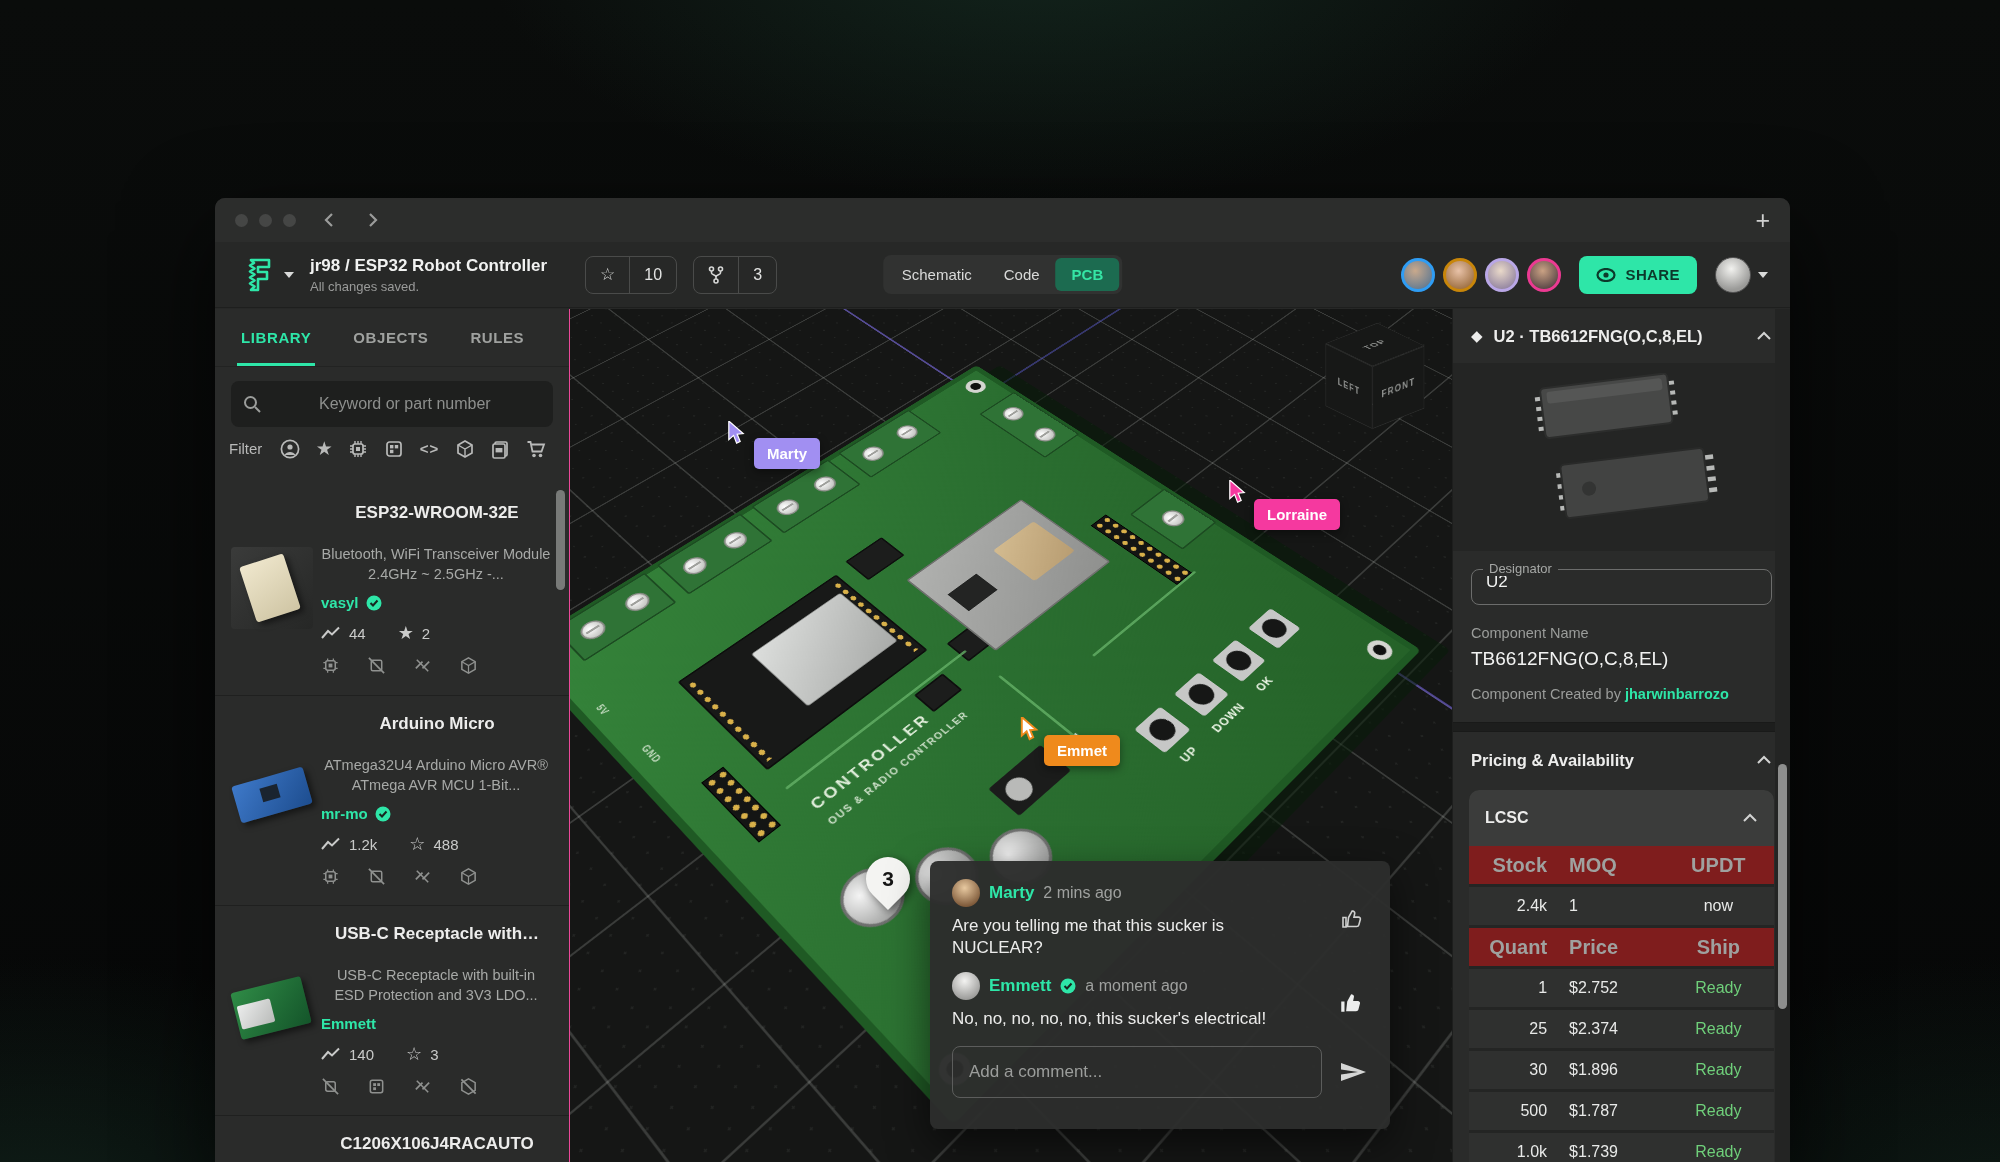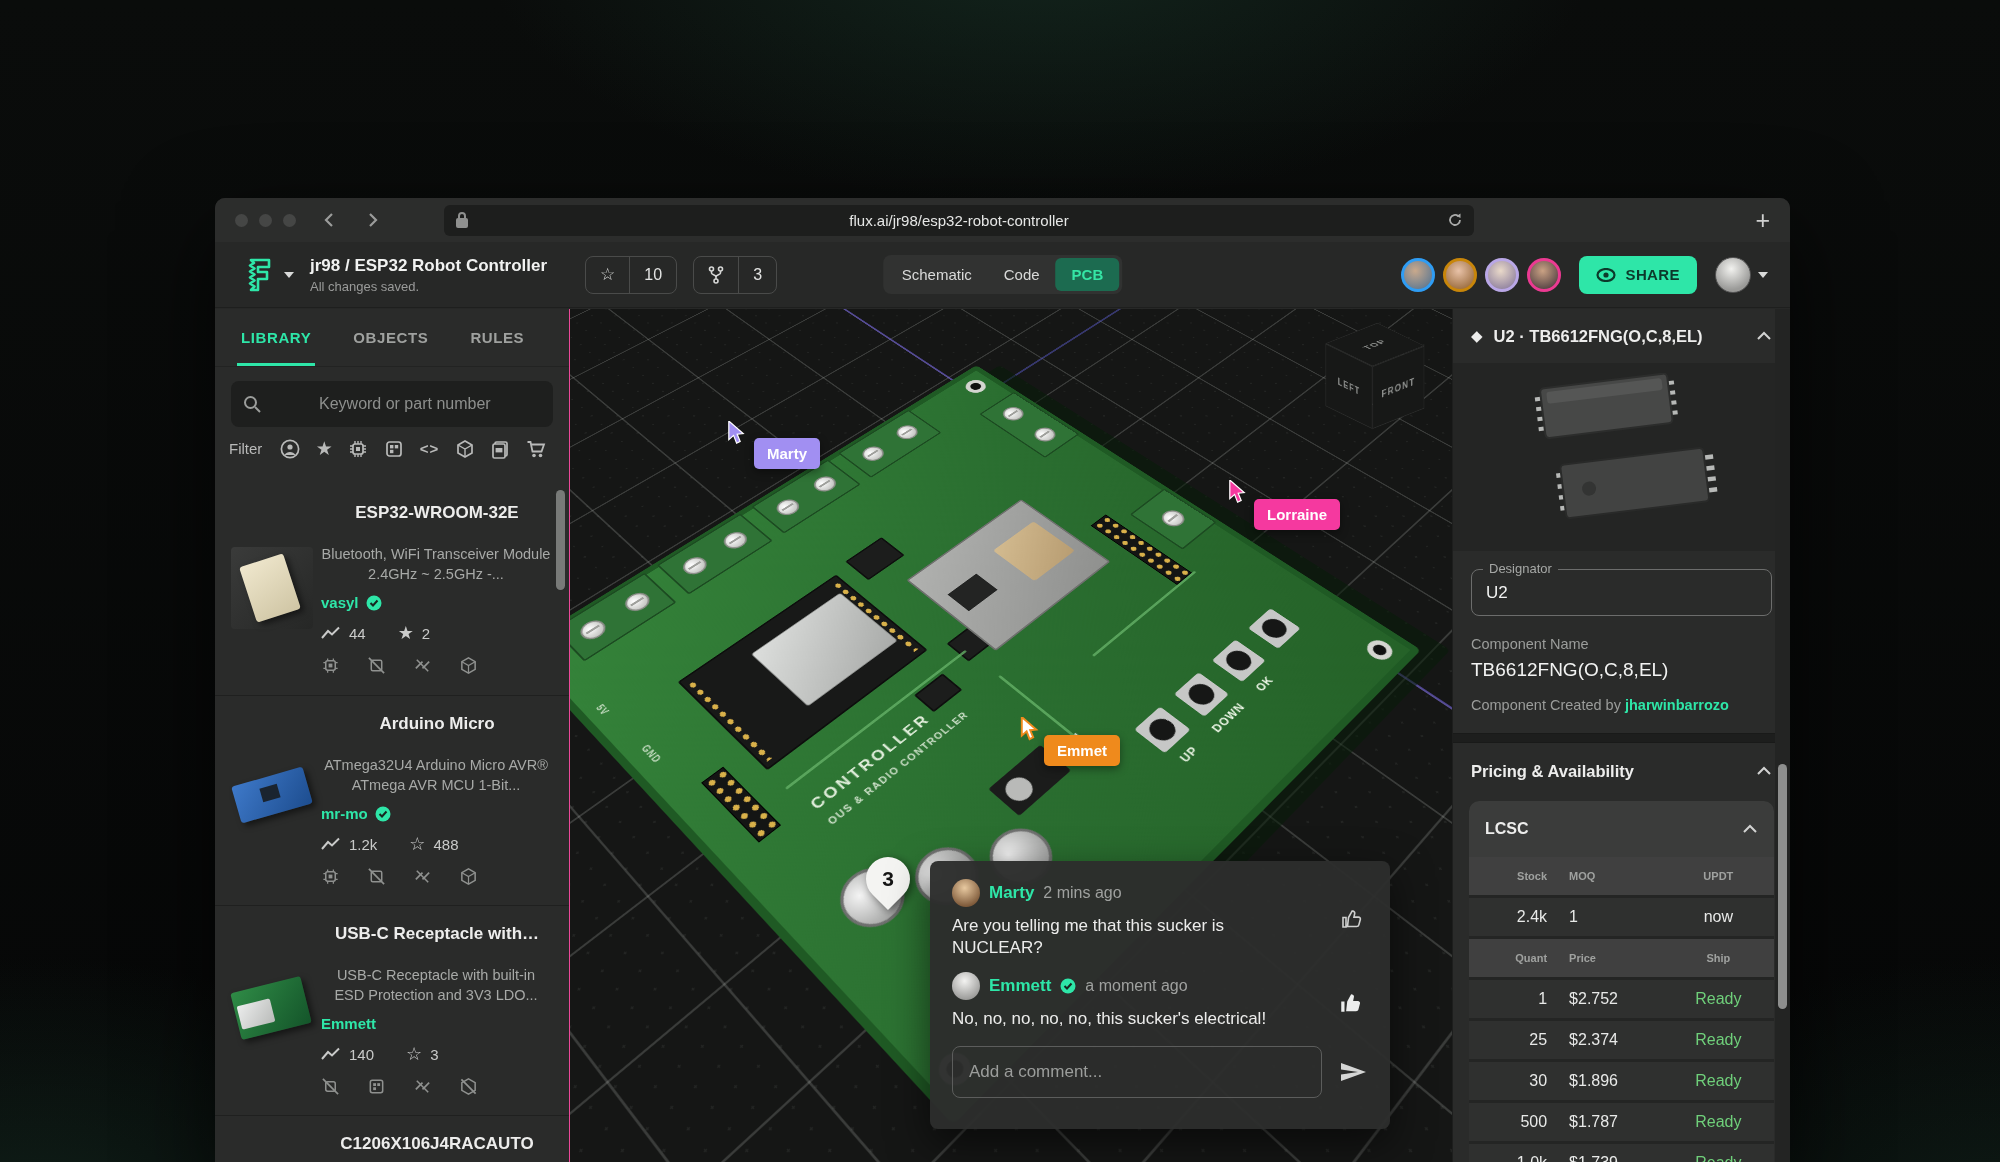--- a/index.html
+++ b/index.html
@@ -169,35 +169,35 @@
   .cmt-input { flex:1; height:52px; border:1.5px solid #5c5d5c; border-radius:8px; background:transparent; padding:0 16px;
     color:#d8d9d8; font-size:17px; font-family:inherit; outline:none; }
   .cmt-input::placeholder { color:#9b9d9b; }
 
   
   .inspector { position:relative; width:338px; flex:none; background:#2a2b2a; border-left:1px solid #1d1e1d; }
   .insp-head { height:54px; display:flex; align-items:center; gap:11px; padding:0 18px; }
   .insp-title { font-size:16.5px; font-weight:700; color:#ededec; white-space:nowrap; }
   .chev { margin-left:auto; flex:none; }
   .comp-img { height:188px; background:#242524; display:flex; align-items:center; justify-content:center; }
-  .fieldset { position:relative; margin:18px 18px 0; border:1px solid #6c6d6c; border-radius:8px; padding:13px 14px 12px; }
+  .fieldset { position:relative; margin:18px 18px 0; border:1px solid #6c6d6c; border-radius:8px; padding:2px 14px 12px; }
   .fieldset .flabel { position:absolute; top:-9px; left:11px; background:#2a2b2a; padding:0 6px; font-size:13px; color:#a6a8a6; }
   .fieldset input { width:100%; border:none; background:transparent; outline:none; color:#f1f2f1; font-size:17px; font-family:inherit; }
   .lbl { margin:20px 18px 0; font-size:14.5px; color:#9b9d9b; }
   .val { margin:7px 18px 0; font-size:19px; color:#f2f3f2; }
   .created { margin:16px 18px 20px; font-size:14.5px; color:#9b9d9b; }
   .created a { color:#2ee6a8; font-weight:700; text-decoration:none; }
   .panel-div { height:10px; background:#1d1e1d; border-top:1px solid #191a19; border-bottom:1px solid #191a19; }
   .pricing-head { height:56px; display:flex; align-items:center; padding:0 18px; }
   .pricing-title { font-size:16.5px; font-weight:700; color:#ededec; }
   .lcsc { margin:2px 16px 0; background:#242524; border-radius:10px; overflow:hidden; }
   .lcsc-head { height:56px; background:#3b3c3b; display:flex; align-items:center; padding:0 16px; }
   .lcsc-title { font-size:16px; font-weight:700; color:#ededec; }
   .prow { display:grid; grid-template-columns:1.05fr 1.15fr 1fr; align-items:center; height:41px; border-bottom:3px solid #242524; background:#2f302f; font-size:16px; color:#e8e9e8; }
-  .prow.hd { background:#404040; color:#9fa19f; font-size:11px; font-weight:600; }
+  .prow.hd { background:#7f1d1d; color:#9fa19f; font-size:20px; font-weight:600; }
   .prow .c1 { text-align:right; padding-right:22px; }
   .prow .c2 { text-align:left; padding-right:28px; }
   .prow .c3 { text-align:center; padding-right:16px; }
   .ready { color:#6fcf7a; }
 
   .win-scroll { position:absolute; right:0; top:111px; bottom:0; width:15px; background:#232423; }
   .win-thumb { position:absolute; left:3px; width:9px; top:455px; height:245px; border-radius:5px; background:#8e8f8e; }
 
   svg { display:block; }
 </style>
@@ -216,35 +216,20 @@
       <span>
           <svg width="16" height="16" viewBox="0 0 16 16">
             <polyline points="10,2 4,8 10,14" fill="none" stroke="#9b9c9b" stroke-width="2.2"></polyline>
           </svg>
         </span>
       <span>
           <svg width="16" height="16" viewBox="0 0 16 16">
             <polyline points="6,2 12,8 6,14" fill="none" stroke="#9b9c9b" stroke-width="2.2"></polyline>
           </svg>
         </span>
-    </div>
-    <div class="urlpill">
-      <span class="lock">
-        <svg width="14" height="18" viewBox="0 0 14 18">
-            <rect x="1" y="7" width="12" height="10" rx="2" fill="#8f908f"></rect>
-            <path d="M4 7 V5 a3 3 0 0 1 6 0 V7" fill="none" stroke="#8f908f" stroke-width="2"></path>
-          </svg>
-      </span>
-      <span class="urltext">flux.ai/jr98/esp32-robot-controller</span>
-      <span class="reload">
-        <svg width="16" height="16" viewBox="0 0 16 16">
-            <path d="M13 8 a5 5 0 1 1-1.7-3.8" fill="none" stroke="#aaabaa" stroke-width="1.8"></path>
-            <polygon points="13.5,1.5 13.5,6 9.5,4" fill="#aaabaa"></polygon>
-          </svg>
-      </span>
     </div>
     <span class="newtab">+</span>
   </div>
 
   <div class="appbar">
     <div class="logo">
       <svg width="38" height="40" viewBox="0 0 36 40">
         <path d="M11 5 H29 V12 H18 V17 H27 V24 H18 V35 H11 L14.5 31.5 L10 28.5 L14.5 25.5 L10 22.5 L14.5 19.5 L10 16.5 L14.5 13.5 L10 10.5 L14 8 Z" fill="none" stroke="#2ee6a8" stroke-width="2.6" stroke-linejoin="round"></path>
       </svg>
       <span class="caret"></span>

